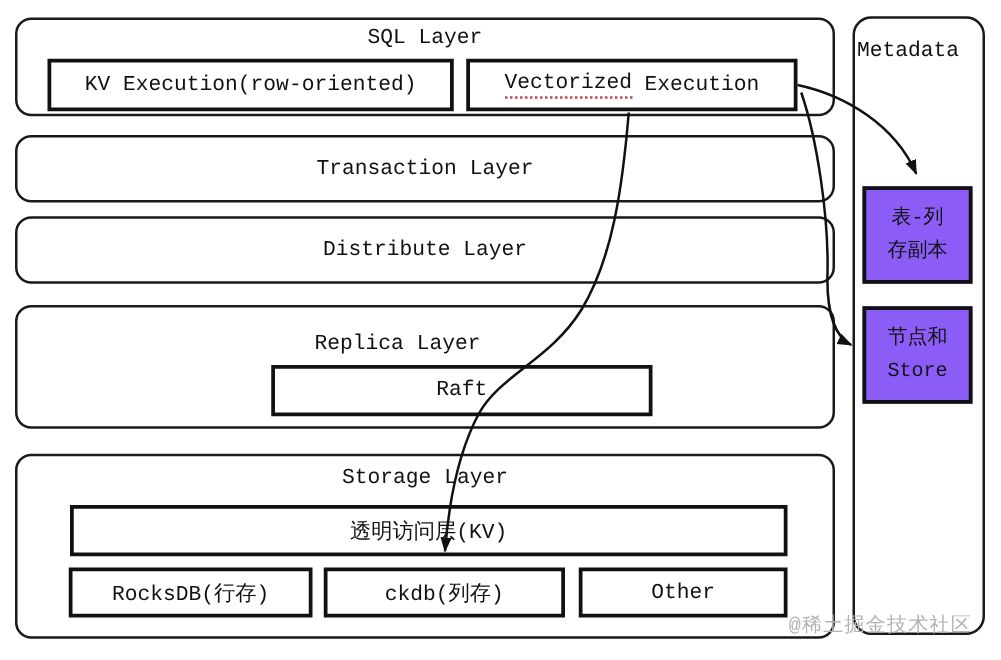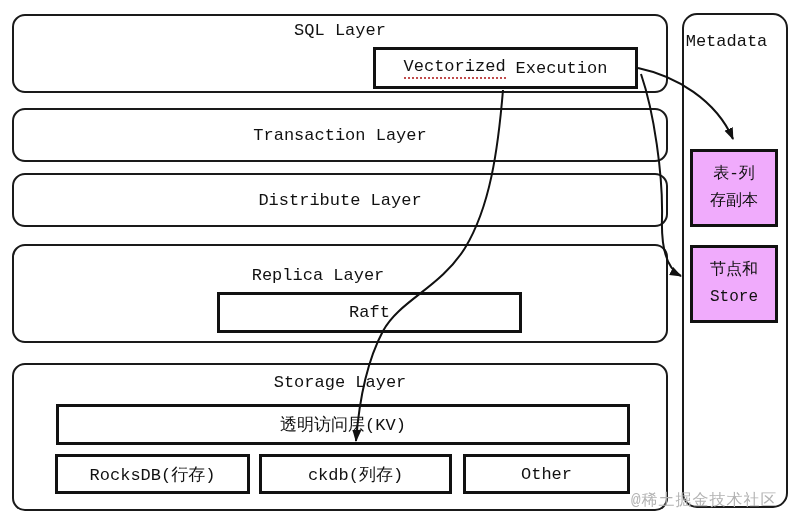--- a/index.html
+++ b/index.html
@@ -19,38 +19,41 @@
   .box{
     position:absolute;border:3px solid #111;background:#ffffff;
     box-sizing:border-box;display:flex;align-items:center;justify-content:center;
     font-size:17px;white-space:nowrap;
   }
   .title{
     position:absolute;text-align:center;font-size:17px;line-height:20px;
     white-space:nowrap;
   }
   .meta-box{
-    position:absolute;border:3px solid #111;background:#f0abfc;
+    position:absolute;border:3px solid #111;background:#8b5cf6;
     box-sizing:border-box;display:flex;flex-direction:column;
     align-items:center;justify-content:center;font-size:16px;line-height:27px;
   }
   .squiggle{border-bottom:2px dotted #c14c4c;padding-bottom:1px;text-align:right;}
   .arrows{position:absolute;left:0;top:0;z-index:5;pointer-events:none;}
   .watermark{
     position:absolute;left:631px;top:490px;z-index:6;font-size:16px;
     color:#b3b3b3;letter-spacing:1px;white-space:nowrap;
   }
 </style>
 </head>
 <body>
 
 <div class="canvas">
 
   <div class="layer" style="left:12px;top:14px;width:656px;height:79px;"></div>
   <div class="title" style="left:12px;top:21px;width:656px;">SQL Layer</div>
+  <div class="box" style="left:38px;top:47px;width:325px;height:42px;">
+    <span>KV Execution(row-oriented)</span>
+  </div>
   <div class="box" style="left:373px;top:47px;width:265px;height:42px;">
     <span class="squiggle">Vectorized</span>
     <span style="margin-left:10px;">Execution</span>
   </div>
 
   <div class="layer" style="left:12px;top:108px;width:656px;height:54px;"></div>
   <div class="title" style="left:12px;top:126px;width:656px;">Transaction Layer</div>
 
   <div class="layer" style="left:12px;top:173px;width:656px;height:54px;"></div>
   <div class="title" style="left:12px;top:191px;width:656px;">Distribute Layer</div>

